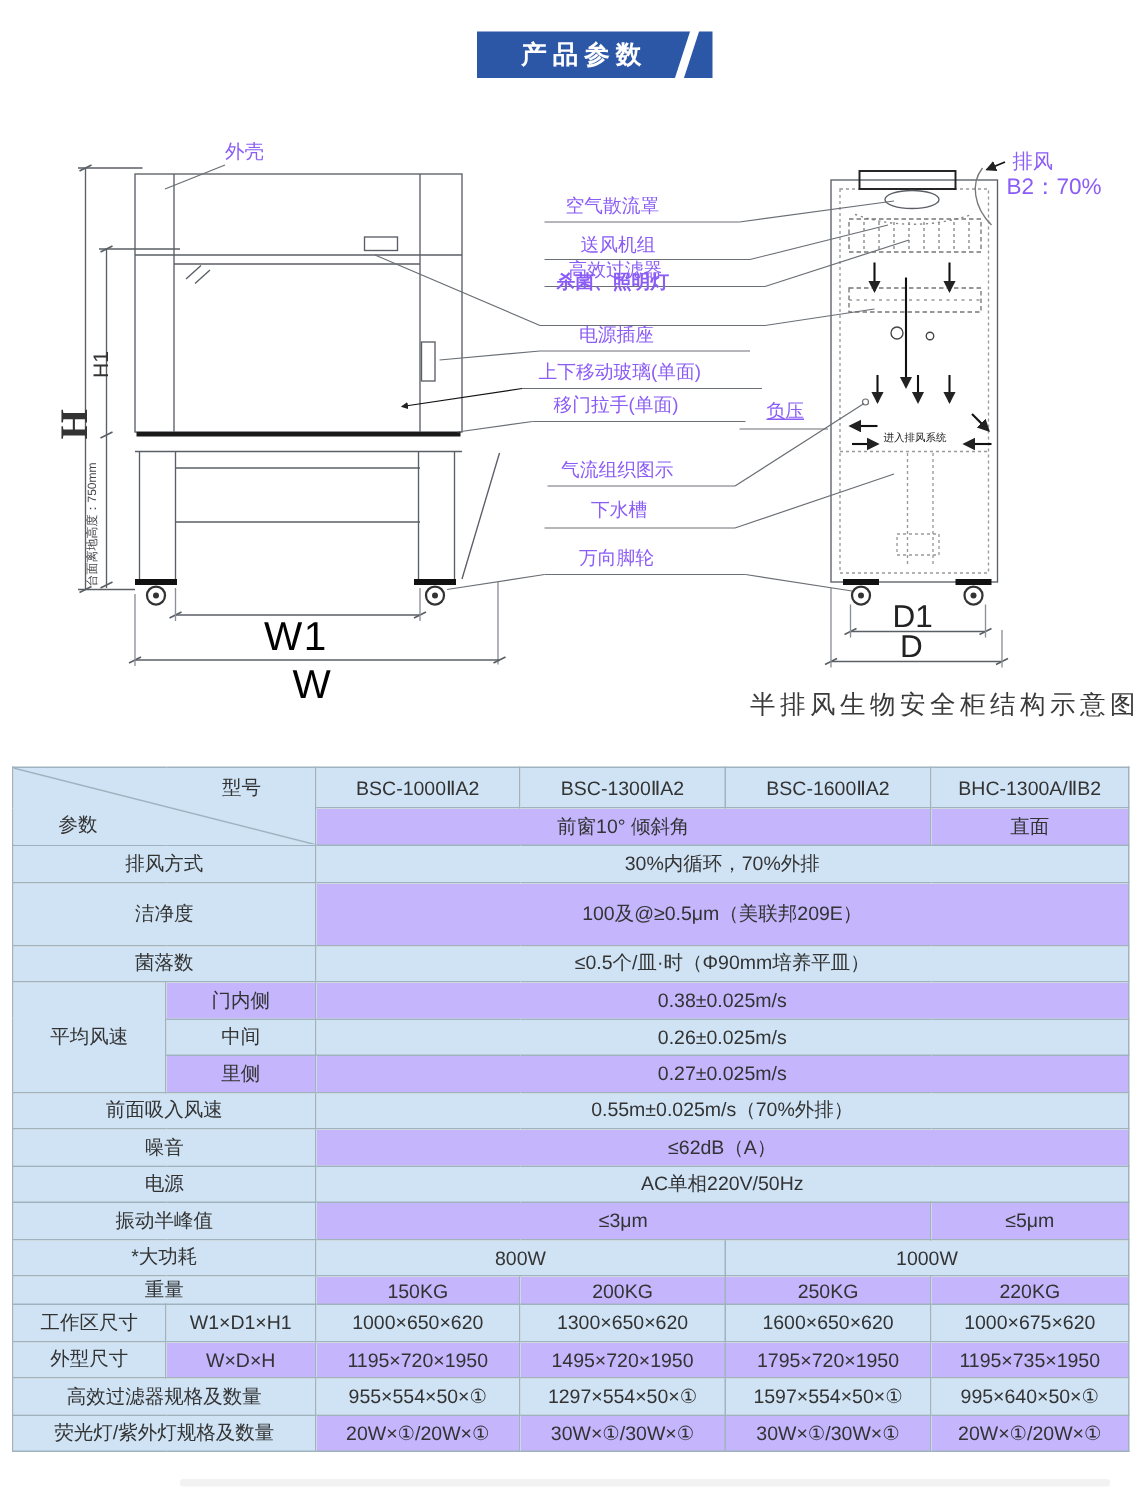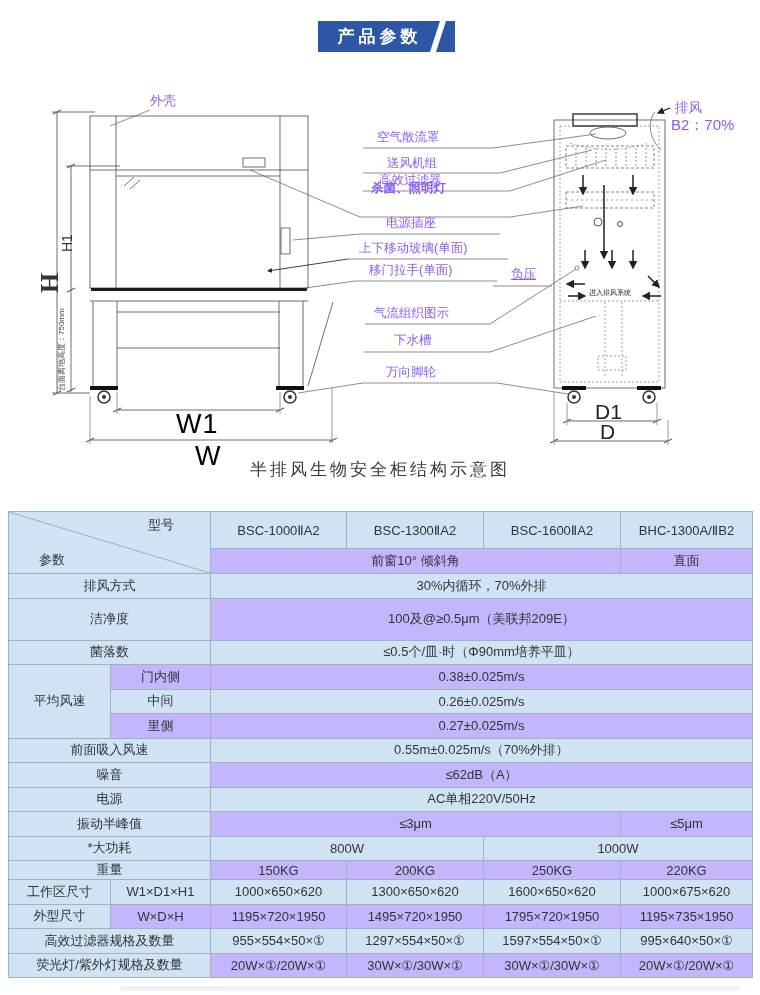--- a/index.html
+++ b/index.html
@@ -1,34 +1,34 @@
 <!DOCTYPE html>
 <html><head>
 <meta charset="utf-8">
 <style>
   html,body{margin:0;padding:0;}
   body{font-family:"Liberation Sans",sans-serif;background:#ffffff;}
   .page{position:relative;width:760px;height:995px;background:#ffffff;overflow:hidden;}
 
   
-  .title-box{position:absolute;left:318px;top:21px;width:137px;height:31px;background:#2c57a7;
+  .title-box{position:absolute;left:318px;top:21px;width:157px;height:31px;background:#2c57a7;
     color:#fff;font-size:17px;font-weight:bold;letter-spacing:4px;line-height:31px;text-align:center;
     padding-right:14px;box-sizing:border-box;}
   .title-slash{position:absolute;right:14px;top:-3px;width:6px;height:37px;background:#ffffff;
     transform:skewX(-18deg);}
 
   
   .diagram{position:absolute;left:0;top:0;width:760px;height:500px;}
   .diagram svg{position:absolute;left:0;top:0;}
   .dlabel{position:absolute;font-size:12.5px;color:#8b5cf6;white-space:nowrap;line-height:1.1;}
   .dlabel.big{font-size:27px;color:#000000;letter-spacing:1px;margin-top:32px;}
   .dlabel.med{font-size:21px;color:#222;}
   .dlabel.tiny{font-size:7px;color:#222;letter-spacing:0;}
   .vlabel{position:absolute;white-space:nowrap;transform:rotate(-90deg);transform-origin:0 0;color:#333;}
-  .caption{position:absolute;left:0;top:458px;width:760px;text-align:center;
+  .caption{position:absolute;left:0;top:458px;width:760px;text-align:right;
     font-family:"Liberation Serif",serif;font-size:17px;letter-spacing:3px;color:#3a3a3a;}
 
   
   .spec{position:absolute;left:8px;top:511px;border-collapse:collapse;table-layout:fixed;
     font-size:13px;color:#333;}
   .spec td{border:1px solid #9fb3bf;text-align:center;vertical-align:middle;padding:0 2px;
     overflow:hidden;white-space:nowrap;}
   .spec{border:1px solid #7d929f;}
   .lb{background:#cfe3f5;}
   .wh{background:#c4b5fd;}
@@ -221,21 +221,21 @@
   <table class="spec">
     <colgroup>
       <col style="width:102px">
         <col style="width:100px">
         <col style="width:136px">
       <col style="width:137px">
         <col style="width:137px">
         <col style="width:132px">
     </colgroup>
     <tbody>
-        <tr style="height:37px">
+        <tr style="height:27px">
       <td class="corner" colspan="2" rowspan="2">
         <svg viewBox="0 0 202 52" preserveAspectRatio="none">
           <line x1="0" y1="0" x2="202" y2="52" stroke="#9fb3bf" stroke-width="1"></line>
         </svg>
         <span class="ct">型号</span>
         <span class="cb">参数</span>
       </td>
       <td class="lb">BSC-1000ⅡA2</td>
       <td class="lb">BSC-1300ⅡA2</td>
       <td class="lb">BSC-1600ⅡA2</td>

